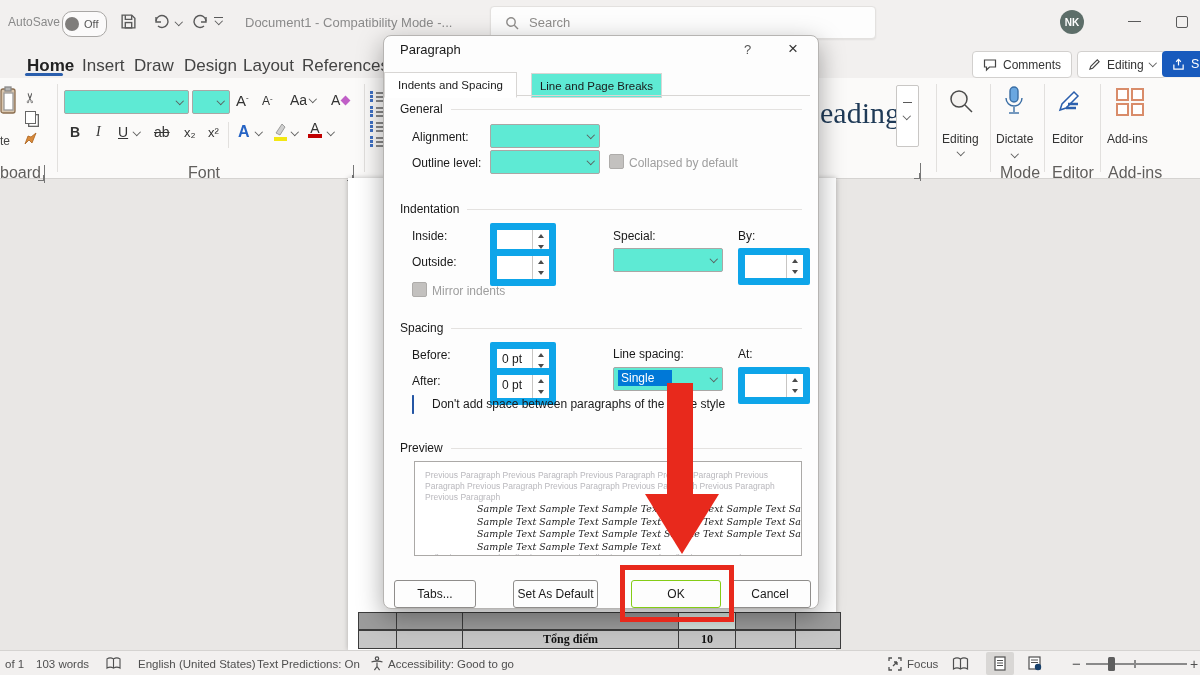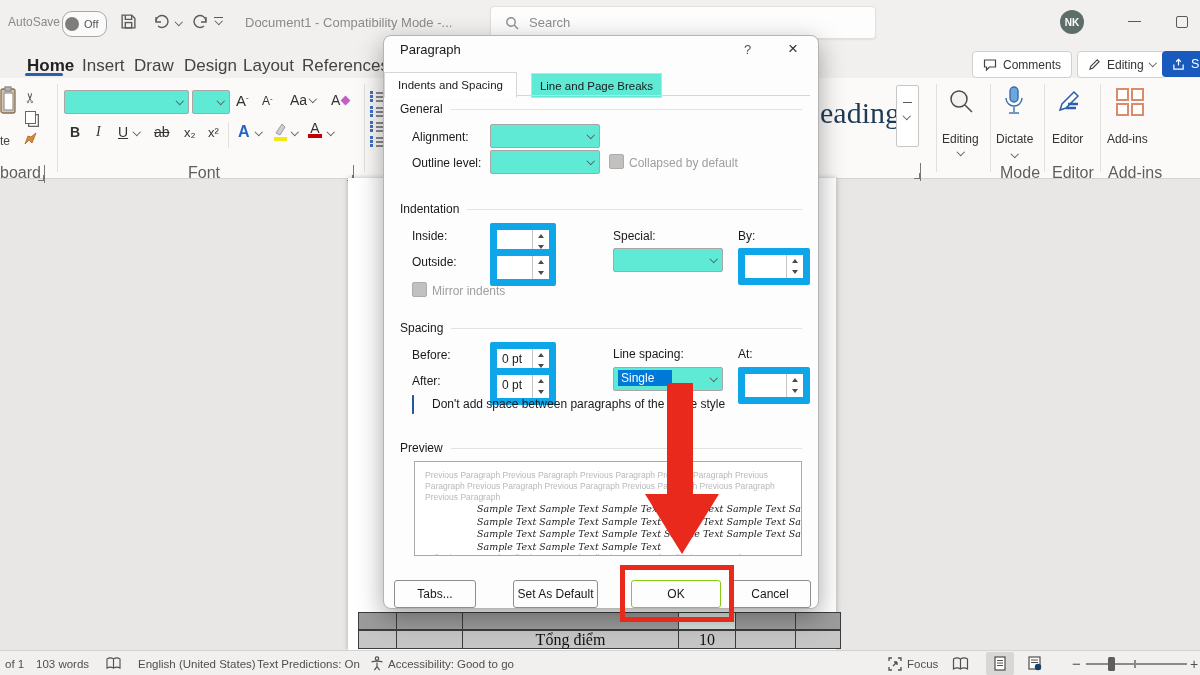--- a/index.html
+++ b/index.html
@@ -45,21 +45,21 @@
   .miniList{width:13px;height:11px;position:relative}
   .miniList::before{content:"";position:absolute;left:0;top:1px;width:3px;height:3px;background:#3f71c4;
       box-shadow:0 4px 0 #3f71c4,0 8px 0 #3f71c4}
   .miniList::after{content:"";position:absolute;left:6px;top:2px;width:7px;height:1.5px;background:#8a8a8a;
       box-shadow:0 4px 0 #8a8a8a,0 8px 0 #8a8a8a}
   .stylesTxt{font-family:"Liberation Serif",serif;font-size:30px;color:#1f3a57}
   
   .page{left:348px;top:178px;width:488px;height:472px;background:#fff;box-shadow:0 0 5px rgba(0,0,0,.25)}
   .trow{display:flex}
   .tcell{border:1px solid #3c3c3c;border-left:none;display:flex;align-items:center;justify-content:center;
-         font-family:"Liberation Serif",serif;font-weight:normal;font-size:16px;color:#111}
+         font-family:"Liberation Serif",serif;font-weight:bold;font-size:12px;color:#111}
   .tcell:first-child{border-left:1px solid #3c3c3c}
   
   .statusbar{left:0;top:650px;width:1200px;height:25px;background:#f2f0ef;border-top:1px solid #d5d3d1;
              font-size:11.5px;color:#4f4f4f}
   .sitem{position:absolute;top:0;height:25px;display:flex;align-items:center;gap:5px}
   .viewbtn.active{background:#d9d7d5;border-radius:2px}
   
   .dialog{left:383px;top:35px;width:434px;height:572px;background:#fdfdfd;border:1px solid #b6b4b2;
           border-radius:8px;box-shadow:0 8px 26px rgba(0,0,0,.35)}
   .dlabel{font-size:12px;color:#1a1a1a}

